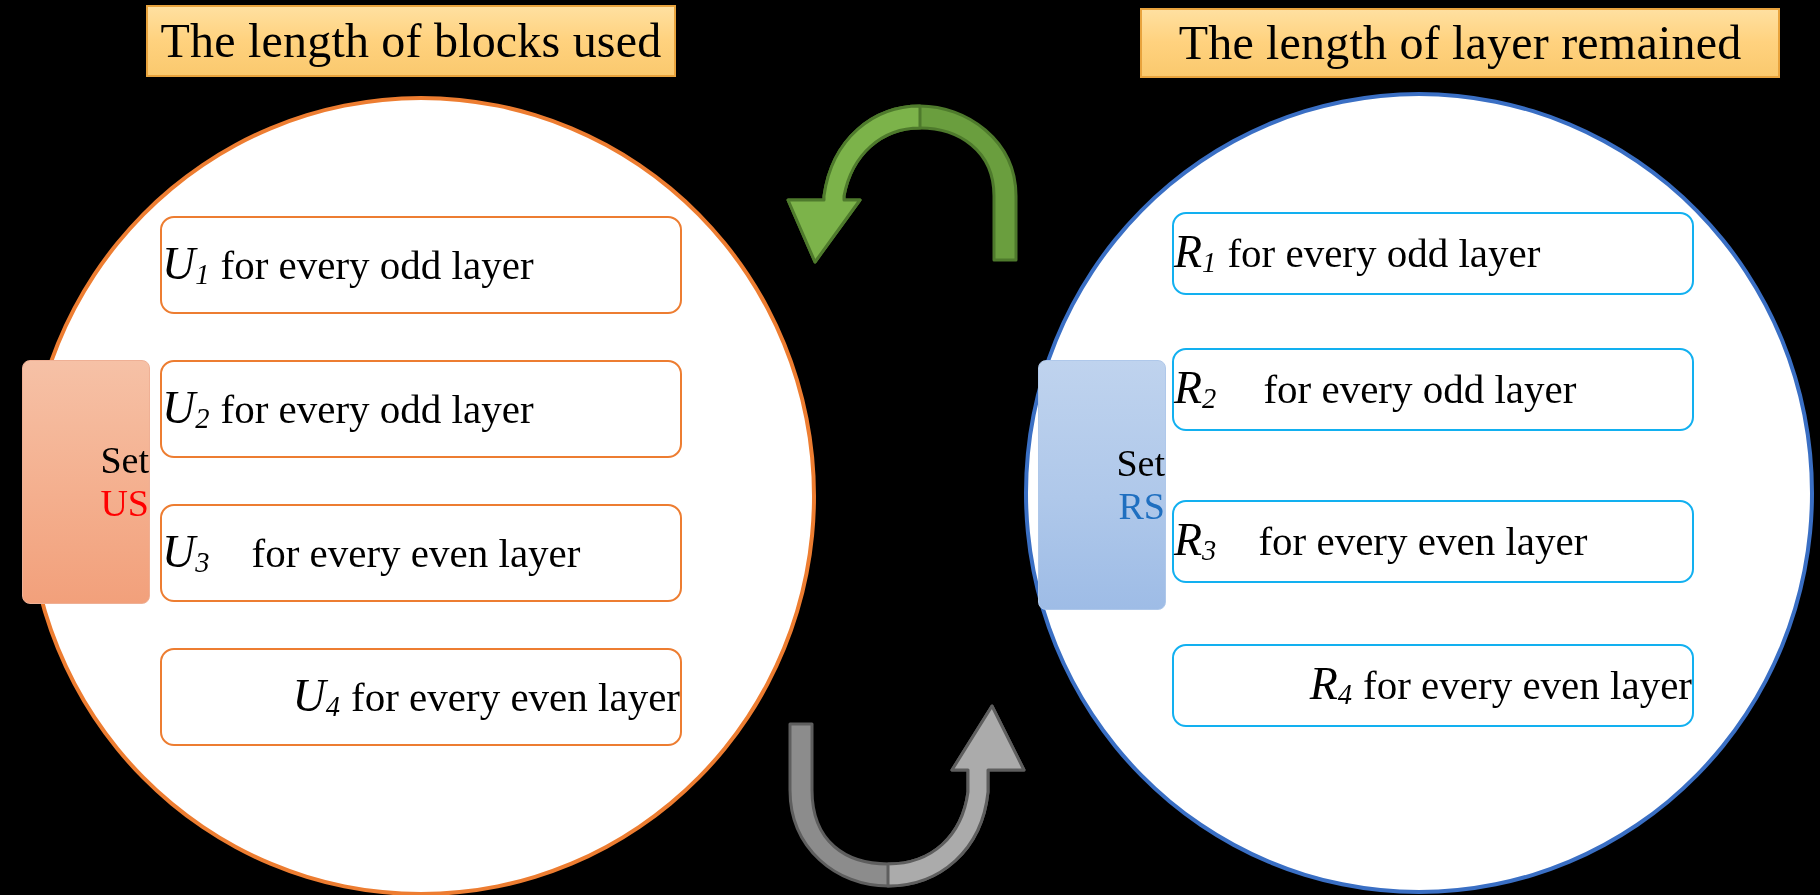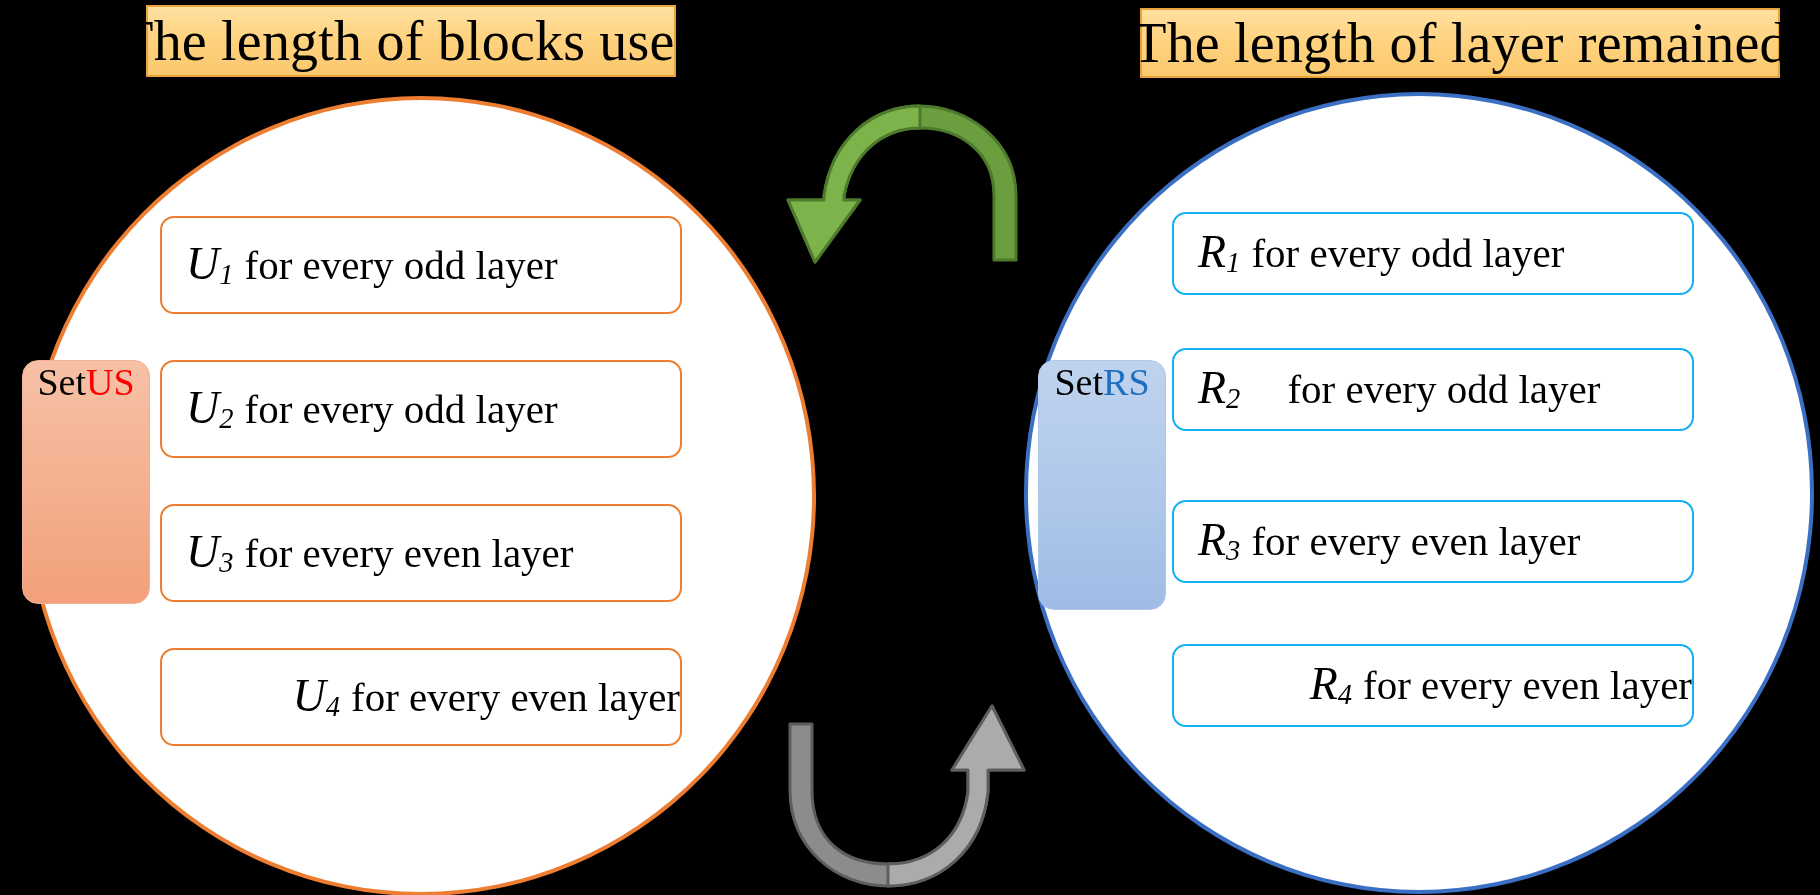--- a/index.html
+++ b/index.html
@@ -21,21 +21,21 @@
   
   .banner {
     position: absolute;
     box-sizing: border-box;
     background: linear-gradient(180deg, #FFE0A0 0%, #FFD27F 48%, #FAC96E 100%);
     border: 2px solid #E8A33D;
     color: #000000;
     display: flex;
     align-items: center;
     justify-content: center;
-    font-size: 56px;
+    font-size: 48px;
     line-height: 1;
     letter-spacing: 0.2px;
     white-space: nowrap;
     font-family: Liberation Serif, serif;
   }
   #banner-used  { left: 146px; top: 5px;  width: 530px; height: 72px; }
   #banner-remain{ left: 1140px; top: 8px; width: 640px; height: 70px; }
 
   
   .circle {
@@ -52,24 +52,24 @@
   #circle-remain {
     left: 1024px; top: 92px;
     width: 790px; height: 802px;
     border: 4px solid #3A6FC4;
   }
 
   
   .set-badge {
     position: absolute;
     box-sizing: border-box;
-    border-radius: 16px;
+    border-radius: 8px;
     display: flex;
-    flex-direction: row;
-    align-items: flex-start;
+    flex-direction: column;
+    align-items: flex-end;
     justify-content: center;
     font-size: 38px;
     line-height: 1.12;
     z-index: 3;
   }
   #badge-us {
     left: 22px; top: 360px;
     width: 128px; height: 244px;
     background: linear-gradient(180deg, #F6C1A6 0%, #F4AF8E 55%, #F2A07B 100%);
     border: 1px solid #EFB095;
@@ -85,32 +85,31 @@
   .set-code-rs{ color: #1F6FC0; }
 
   
   .pill {
     position: absolute;
     box-sizing: border-box;
     background: #FFFFFF;
     border-radius: 14px;
     display: flex;
     align-items: center;
-    padding-left: 24px;
     font-size: 41px;
     line-height: 1;
     color: #000000;
     white-space: nowrap;
     z-index: 2;
   }
   .pill-left  { border: 2.5px solid #ED7D31; left: 160px; width: 522px; height: 98px; }
   .pill-right { border: 2.5px solid #12B0F0; left: 1172px; width: 522px; height: 83px; }
   .pill-r0 { top: 216px; }
   .pill-r1 { top: 360px; align-items: center; }
-  .pill-r2 { top: 504px; }
+  .pill-r2 { top: 504px; gap: 31px; }
   .pill-r3 { top: 648px; justify-content: flex-end; }
   .pill-right.pill-r0 { top: 212px; }
   .pill-right.pill-r1 { top: 348px; gap: 36px; }
   .pill-right.pill-r2 { top: 500px; }
   .pill-right.pill-r3 { top: 644px; }
 
   .sym {
     font-style: italic;
     font-size: 46px;
     margin-right: 2px;

